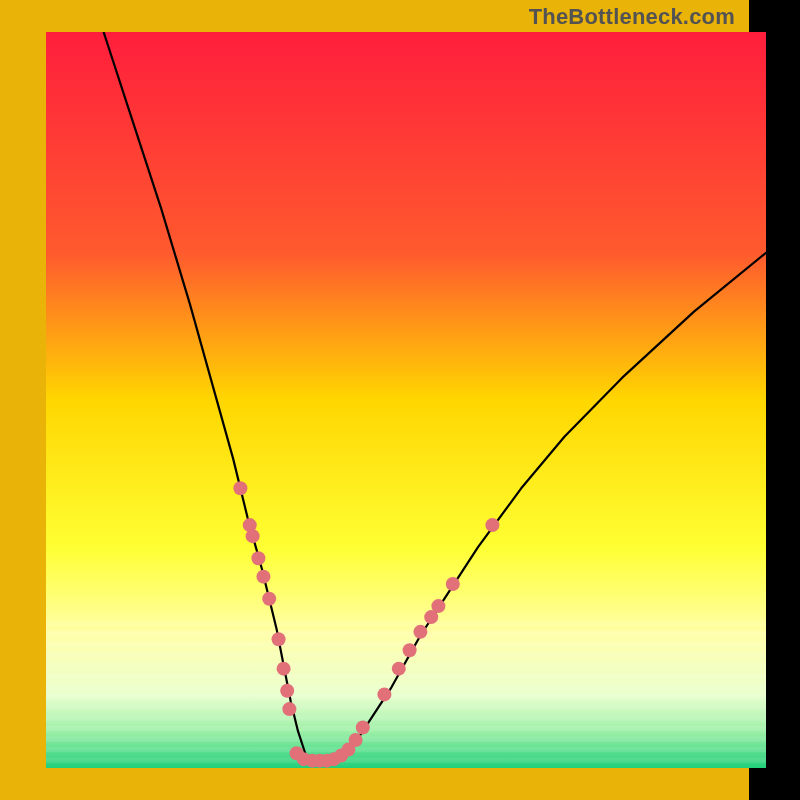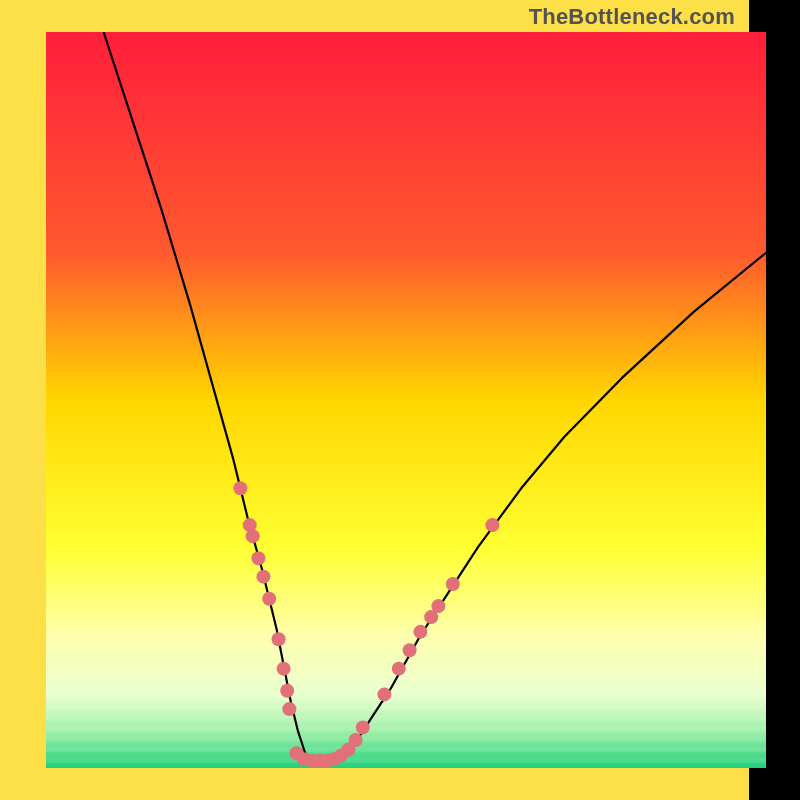--- a/index.html
+++ b/index.html
@@ -1,20 +1,20 @@
 <!DOCTYPE html>
 <html><head>
 <meta charset="utf-8">
 <style>
   * { margin: 0; padding: 0; box-sizing: border-box; }
   html, body { width: 800px; height: 800px; overflow: hidden; background: #000; }
   .frame {
     width: 749px;
     height: 800px;
-    background: #fde047;
+    background: #eab308;
     position: relative;
   }
   .watermark {
     position: absolute;
     top: 4px;
     right: 14px;
     color: #535353;
     font-family: Arial, Helvetica, sans-serif;
     font-size: 22px;
     font-weight: 600;

